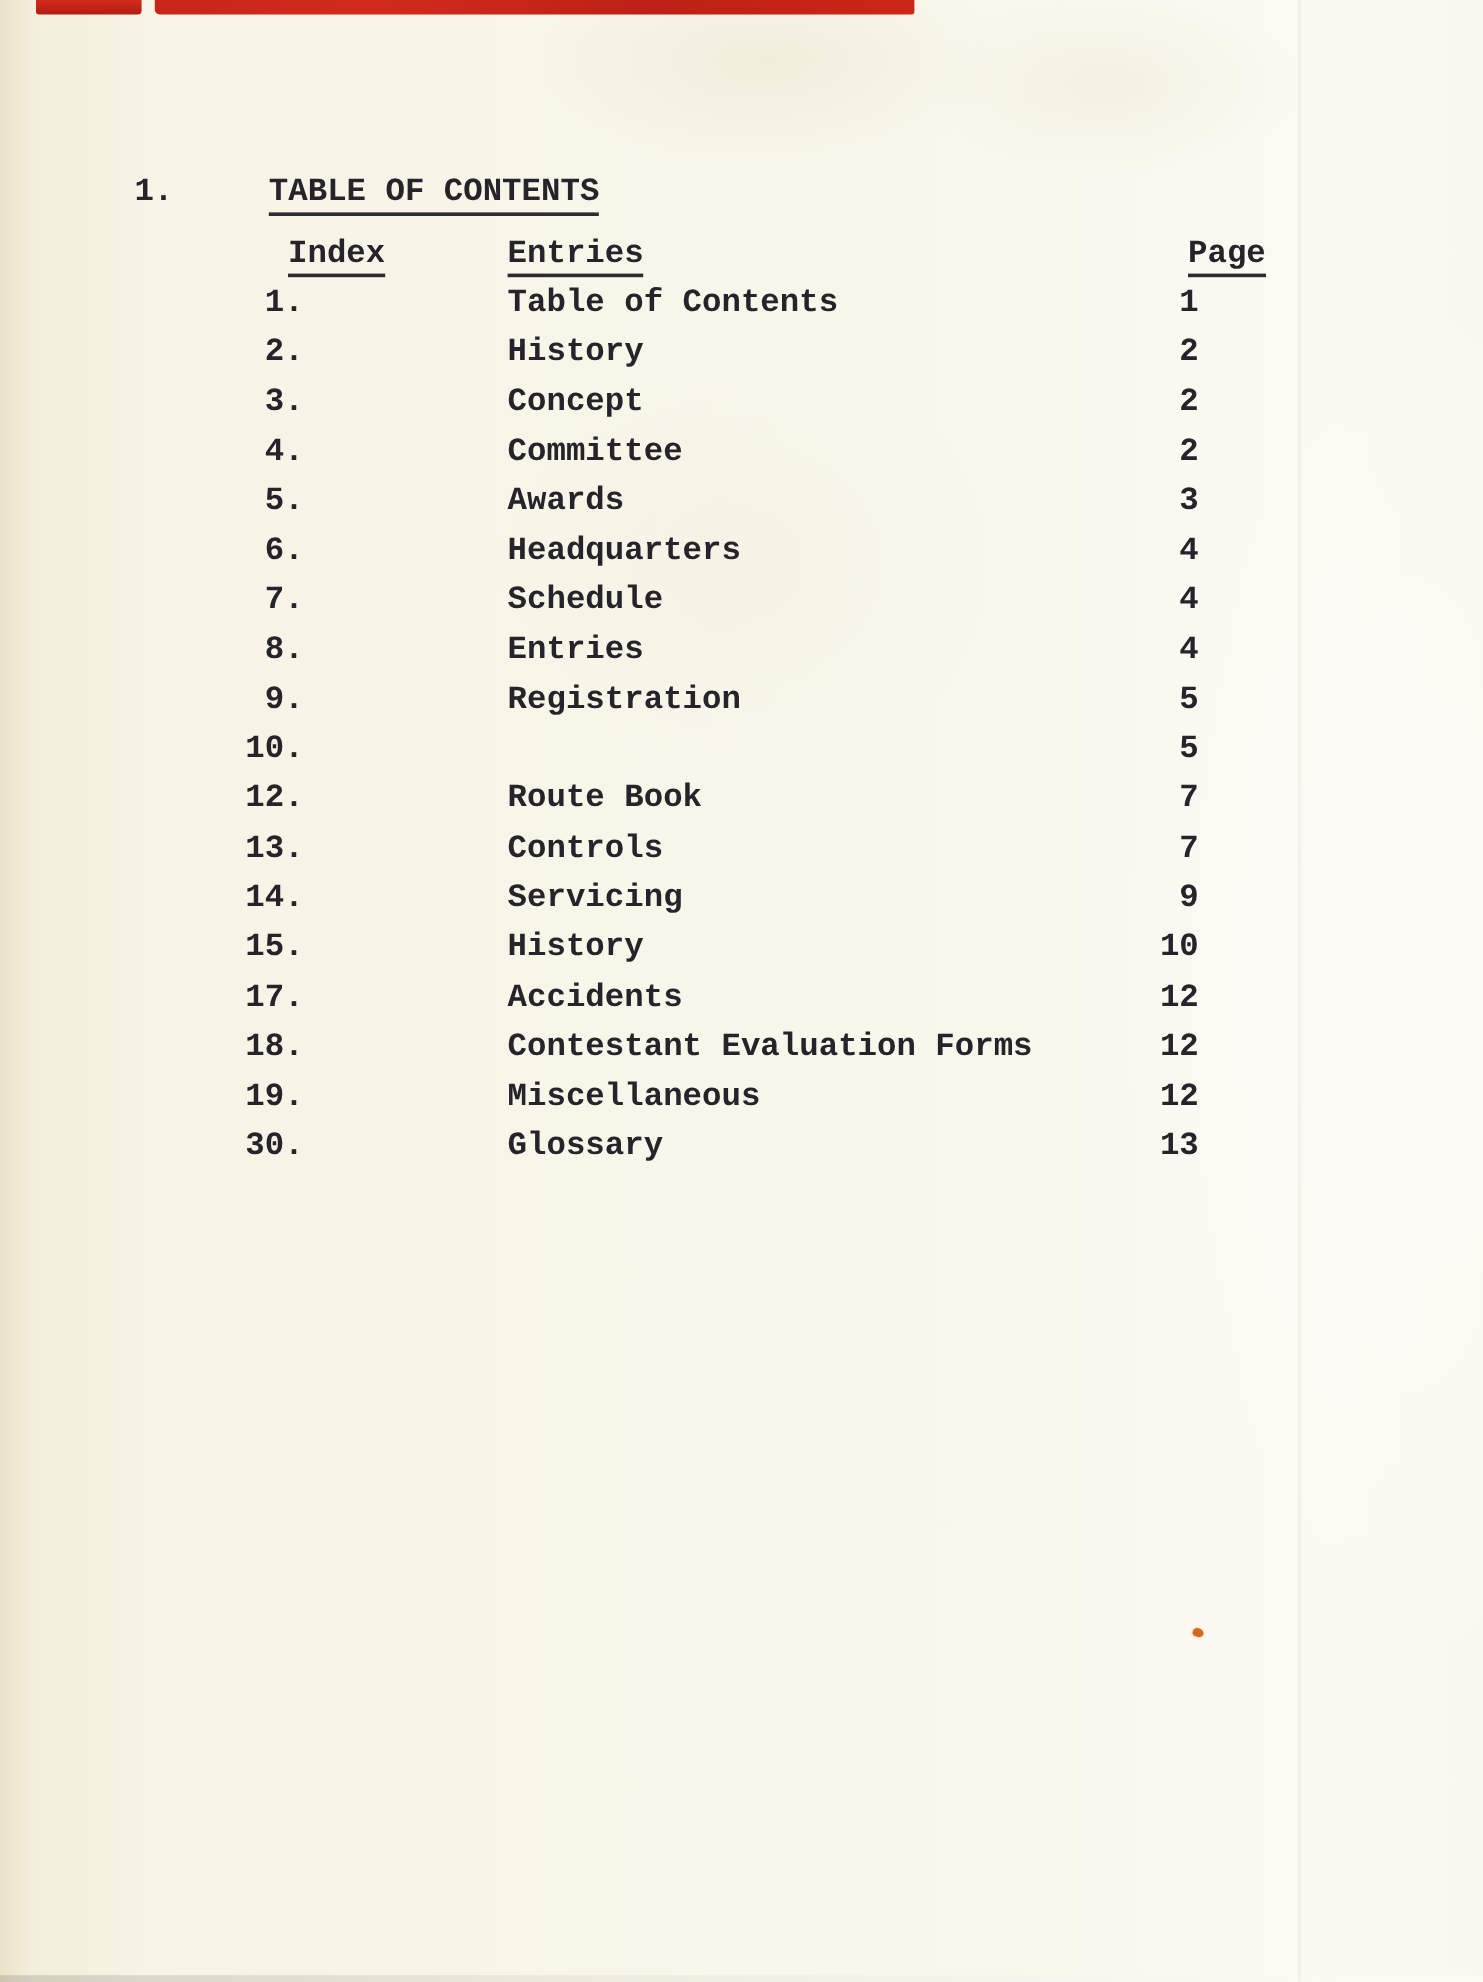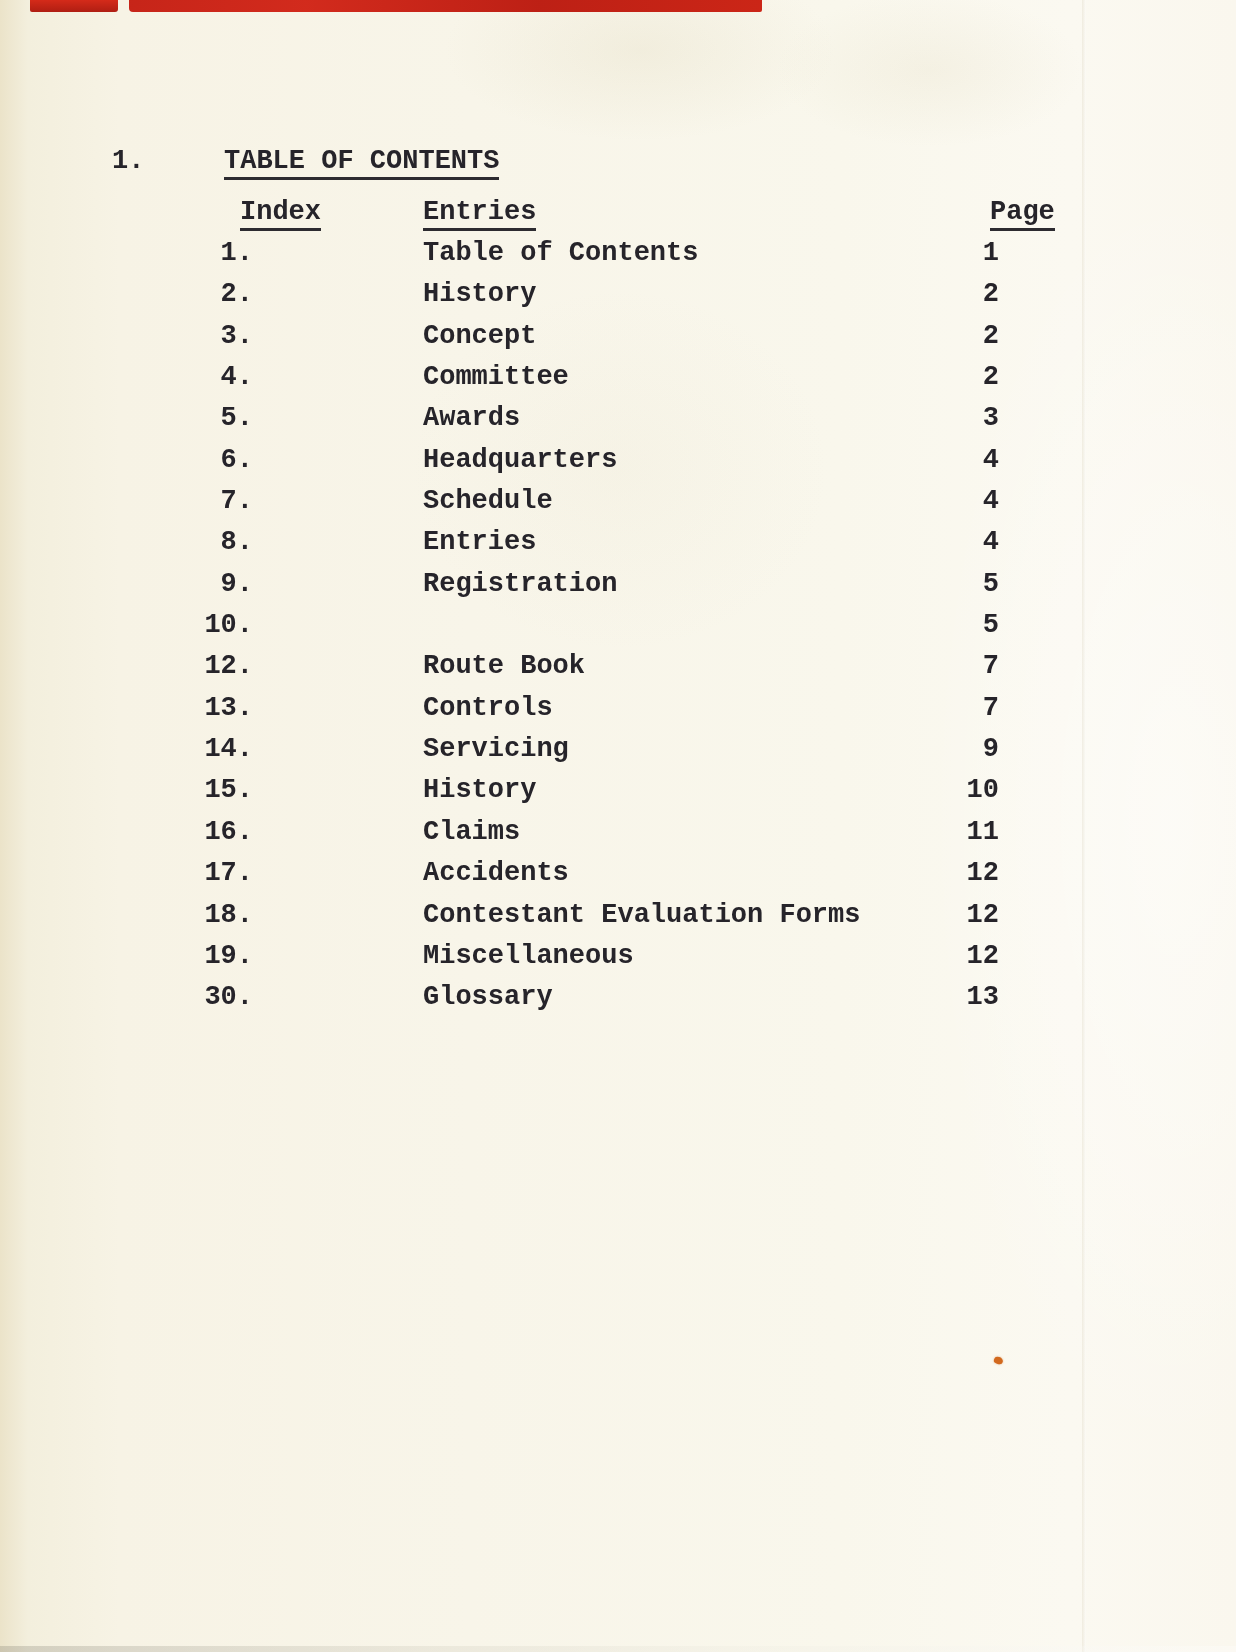--- a/index.html
+++ b/index.html
@@ -180,25 +180,20 @@
     <span class="cell cell-section">Servicing</span>
     <span class="cell cell-page">9</span>
   </div>
 
   <div class="row">
     <span class="cell cell-index">15.</span>
     <span class="cell cell-section">History</span>
     <span class="cell cell-page">10</span>
   </div>
 
-  <div class="row">
-    <span class="cell cell-index">16.</span>
-    <span class="cell cell-section">Claims</span>
-    <span class="cell cell-page">11</span>
-  </div>
 
   <div class="row">
     <span class="cell cell-index">17.</span>
     <span class="cell cell-section">Accidents</span>
     <span class="cell cell-page">12</span>
   </div>
 
   <div class="row">
     <span class="cell cell-index">18.</span>
     <span class="cell cell-section">Contestant Evaluation Forms</span>

